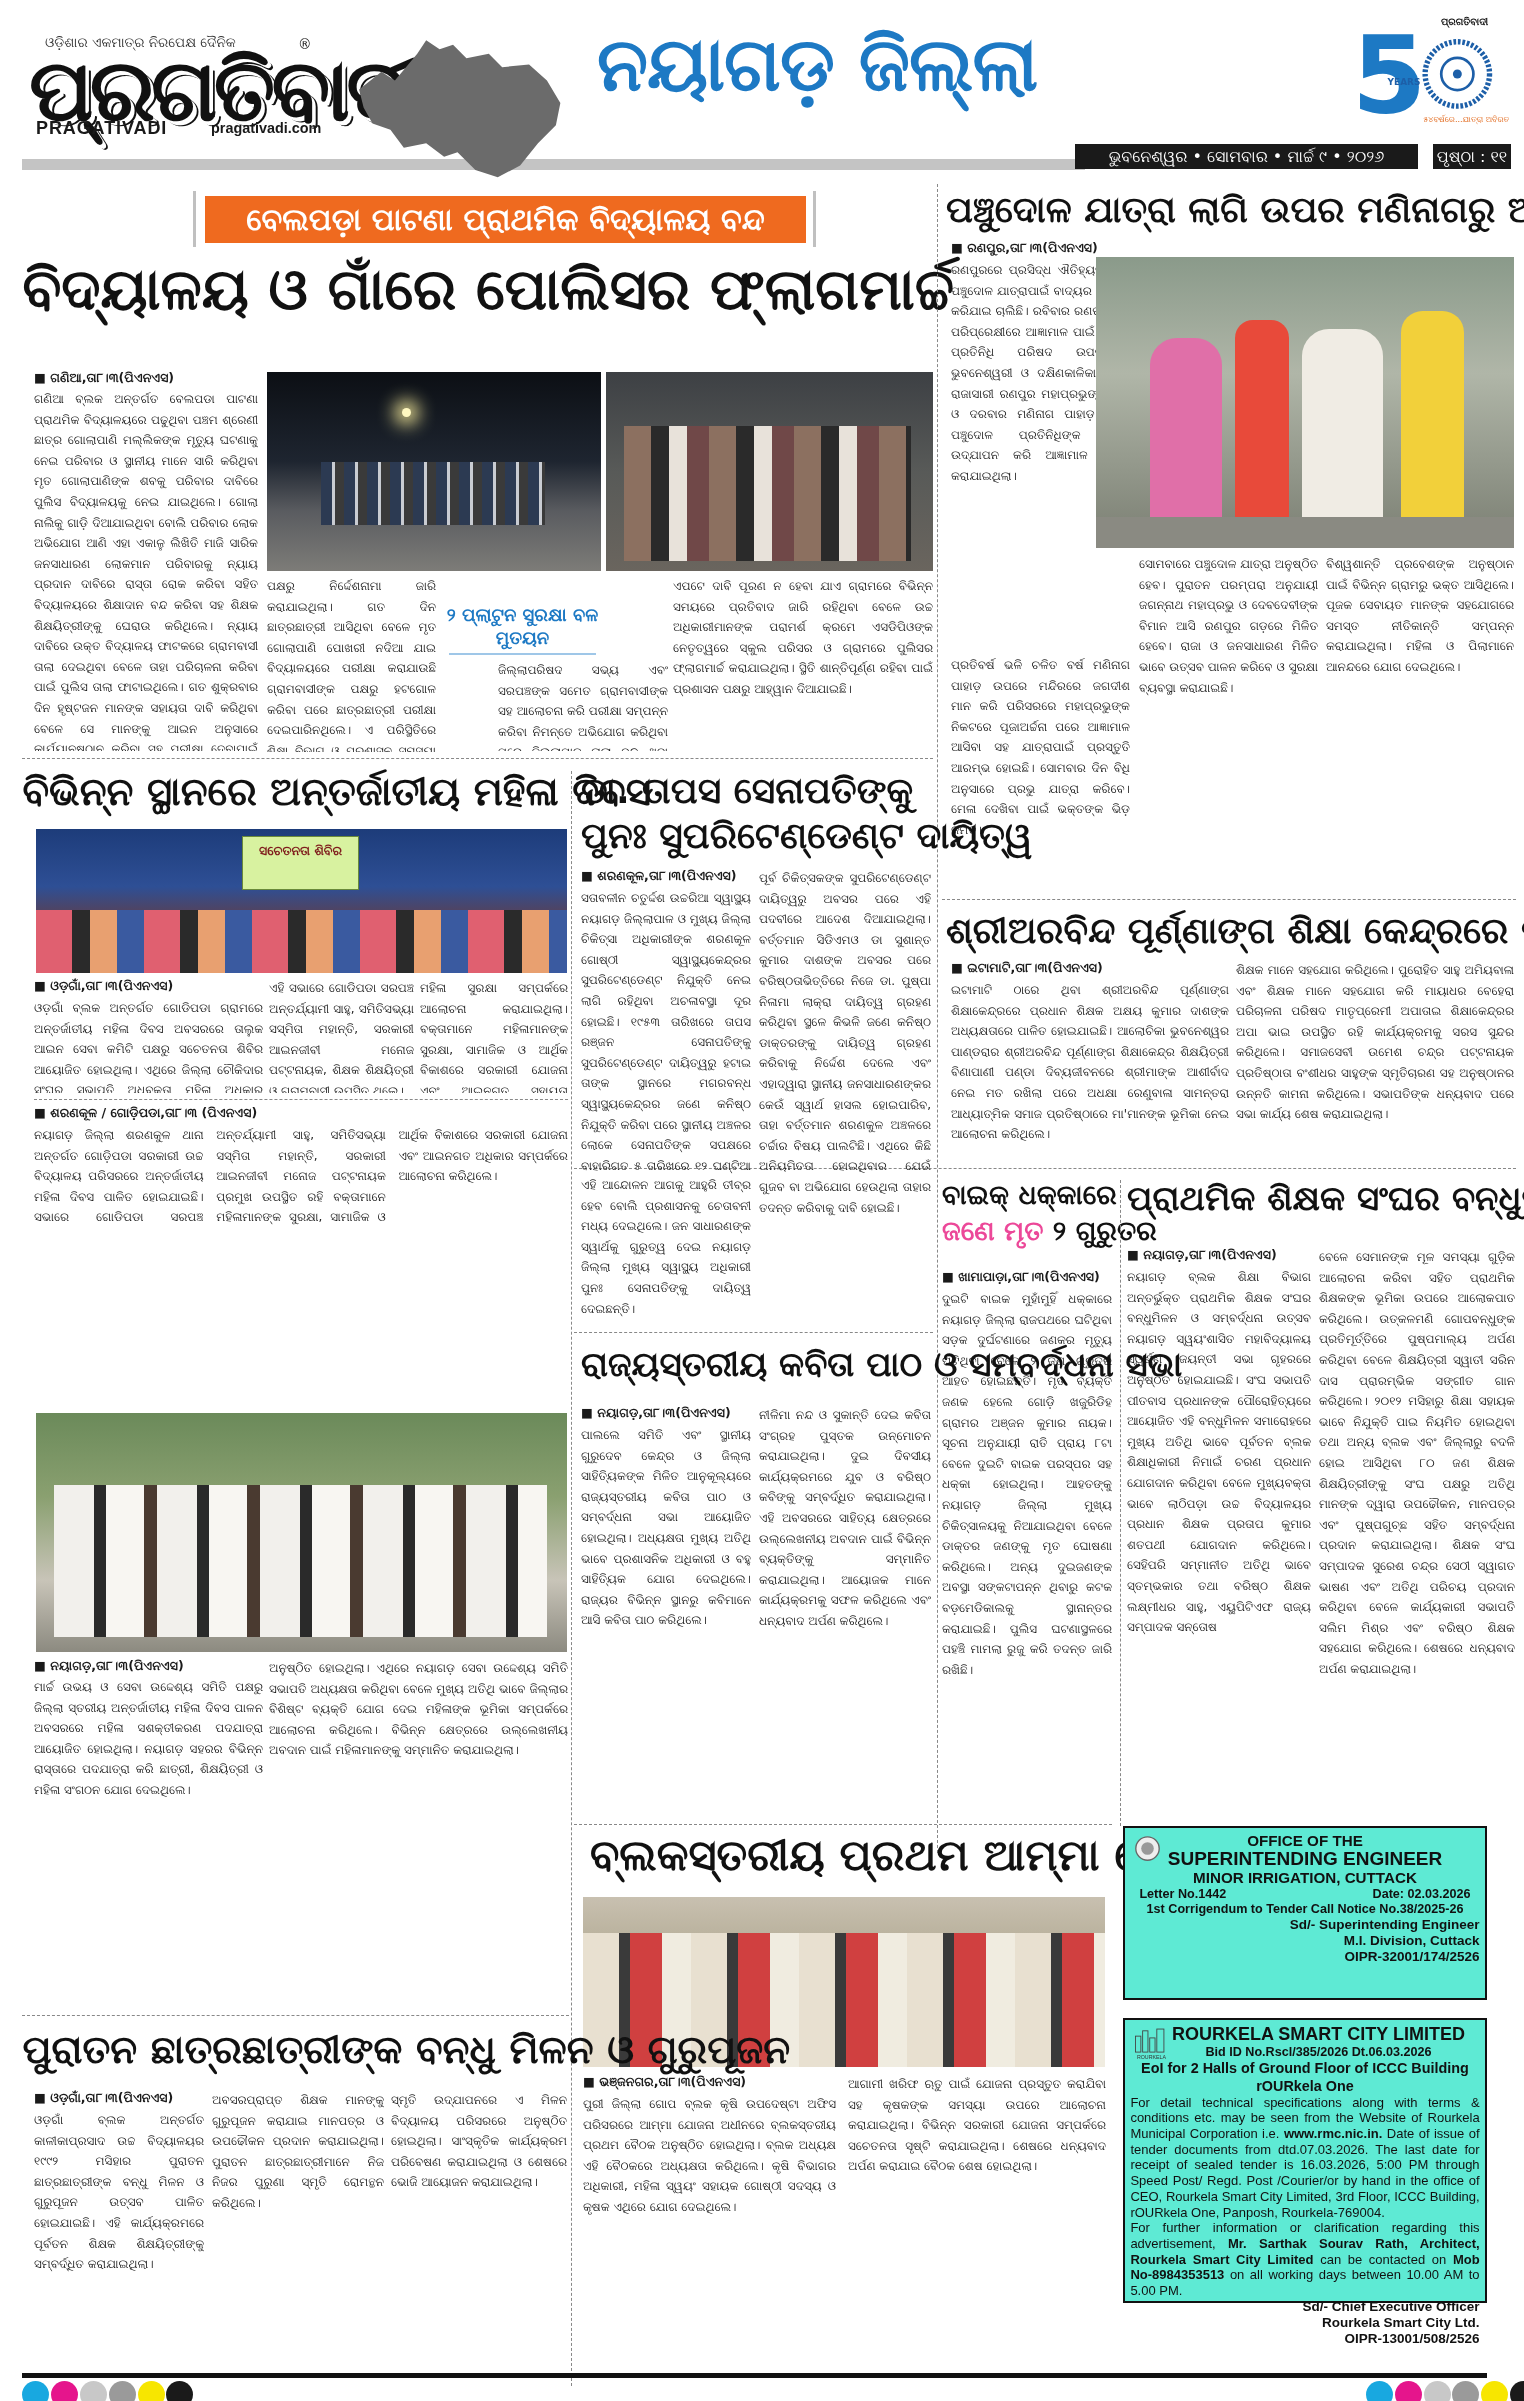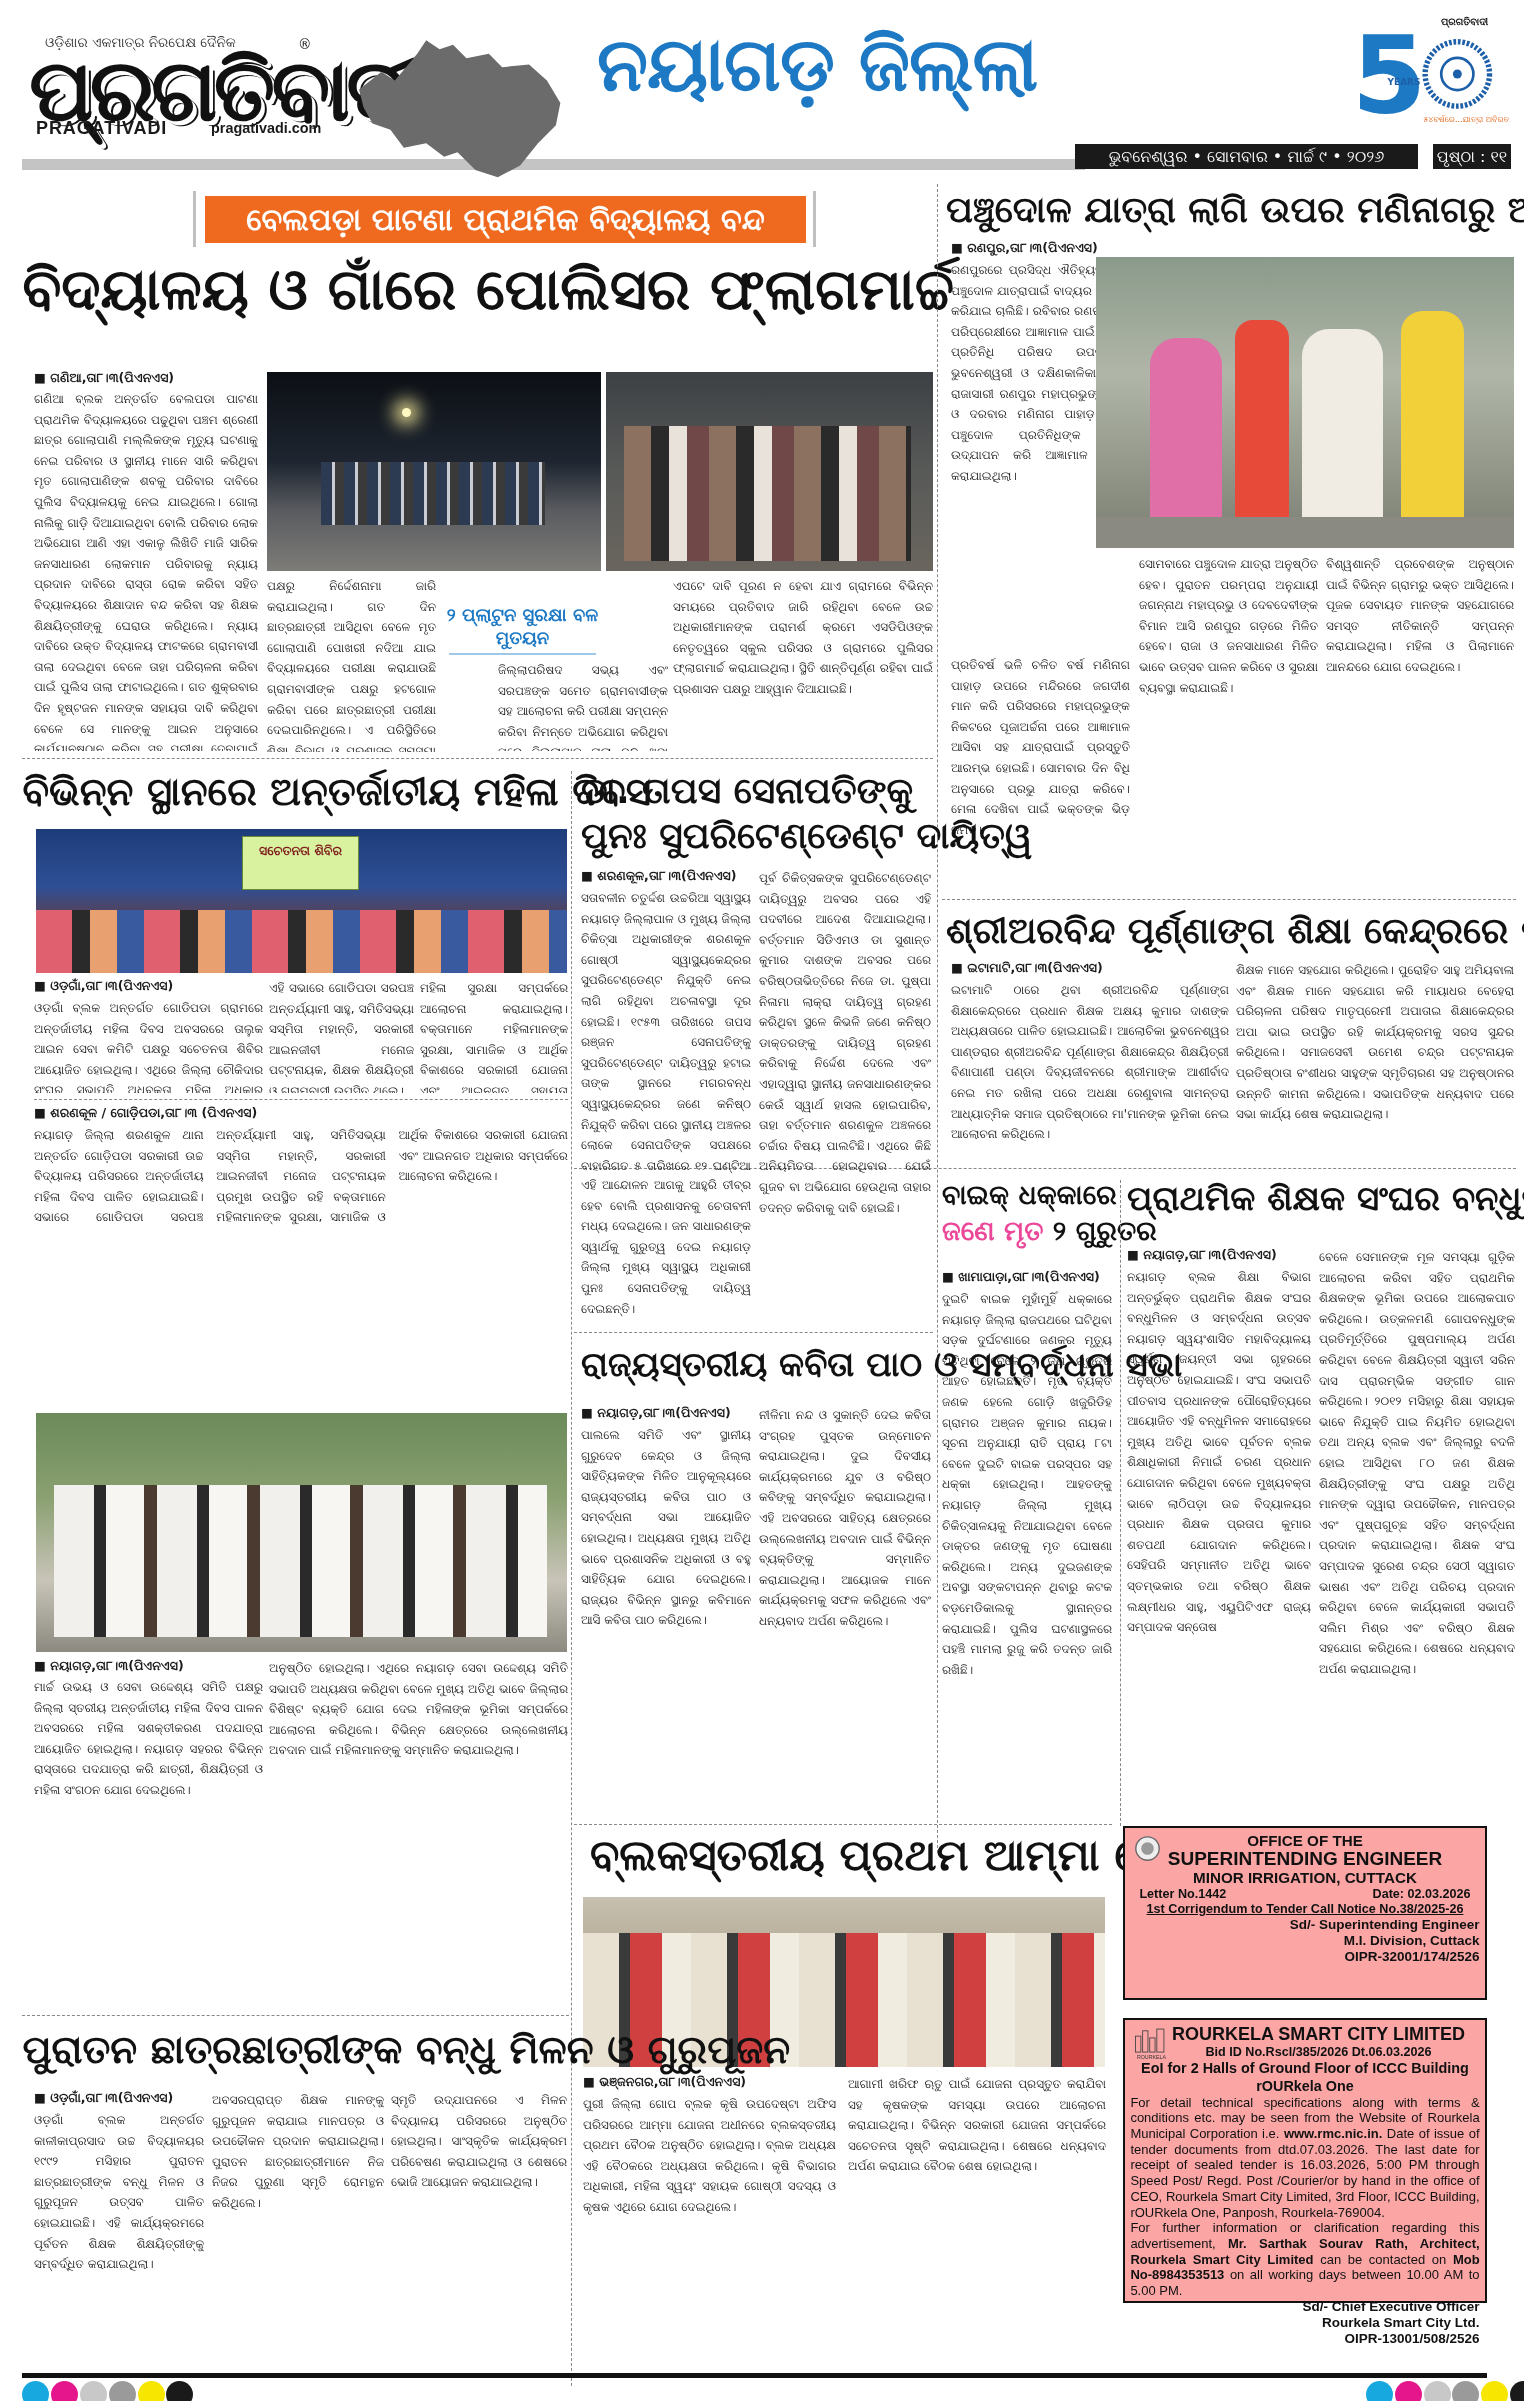--- a/index.html
+++ b/index.html
@@ -24,21 +24,21 @@
   .headline{font-weight:700;color:#111;line-height:1.1;white-space:nowrap}
   .h1{left:22.4px;top:258px;font-size:57px}
   .byline{font-size:12.6px;font-weight:700}
   .body{font-size:12px;line-height:20.6px;color:#222;text-align:justify;overflow:hidden}
   .photo{overflow:hidden}
   .vdots{border-left:0.9px dashed #888}
   .hdots{border-top:0.9px dashed #888}
   .solid{background:#111}
   .caption-box{background:#fff;text-align:center;color:#1d79c4;font-weight:700;font-size:18px;line-height:23px}
   .red{color:#ec4899}
-  .ad{border:2.7px solid #111;background:#fca5a5;font-family:"Liberation Sans",sans-serif;color:#111}
+  .ad{border:2.7px solid #111;background:#5eead4;font-family:"Liberation Sans",sans-serif;color:#111}
   .ad .t{font-weight:700;text-align:center}
   .ad p{font-size:13px;line-height:15.7px;text-align:justify}
   .ad .r{text-align:right;font-weight:700;font-size:13.5px;line-height:16px}
   .swatch{width:27px;height:27px;border-radius:50%}
 </style>
 </head>
 <body>
 
 <div class="abs tagline">ଓଡ଼ିଶାର ଏକମାତ୍ର ନିରପେକ୍ଷ ଦୈନିକ</div>
 <div class="abs logo">ପ୍ରଗତିବାଦୀ</div>
@@ -182,21 +182,21 @@
       <circle cx="15" cy="15" r="13" fill="#eee" stroke="#666" stroke-width="1.5"></circle>
       <circle cx="15" cy="15" r="7" fill="#999"></circle>
     </svg>
   <div class="t" style="font-size:15.2px;line-height:18px">OFFICE OF THE</div>
   <div class="t" style="font-size:19px;line-height:18px">SUPERINTENDING ENGINEER</div>
   <div class="t" style="font-size:15.2px;line-height:19px">MINOR IRRIGATION, CUTTACK</div>
   <div style="display:flex;justify-content:space-between;font-weight:700;font-size:12.6px;padding:0 9px;line-height:15.2px">
     <span>Letter No.1442</span>
     <span>Date: 02.03.2026</span>
   </div>
-  <div class="t" style="font-size:12.6px;text-decoration:underline;line-height:15.2px">1st Corrigendum to Tender Call Notice No.38/2025-26</div>
+  <div class="t" style="font-size:12.6px;line-height:15.2px">1st Corrigendum to Tender Call Notice No.38/2025-26</div>
   <div class="r">Sd/- Superintending Engineer</div>
   <div class="r">M.I. Division, Cuttack</div>
   <div class="r">OIPR-32001/174/2526</div>
 </div>
 
 <div class="abs ad" style="left:1123px;top:2018px;width:364px;height:285px;padding:3.6px 5.4px">
   <svg style="position:absolute;left:7.2px;top:7.2px" width="39" height="36" viewBox="0 0 44 40">
     <rect x="4" y="10" width="6" height="18" fill="none" stroke="#444"></rect>
       <rect x="12" y="4" width="6" height="24" fill="none" stroke="#444"></rect>
       <rect x="20" y="12" width="6" height="16" fill="none" stroke="#444"></rect>

